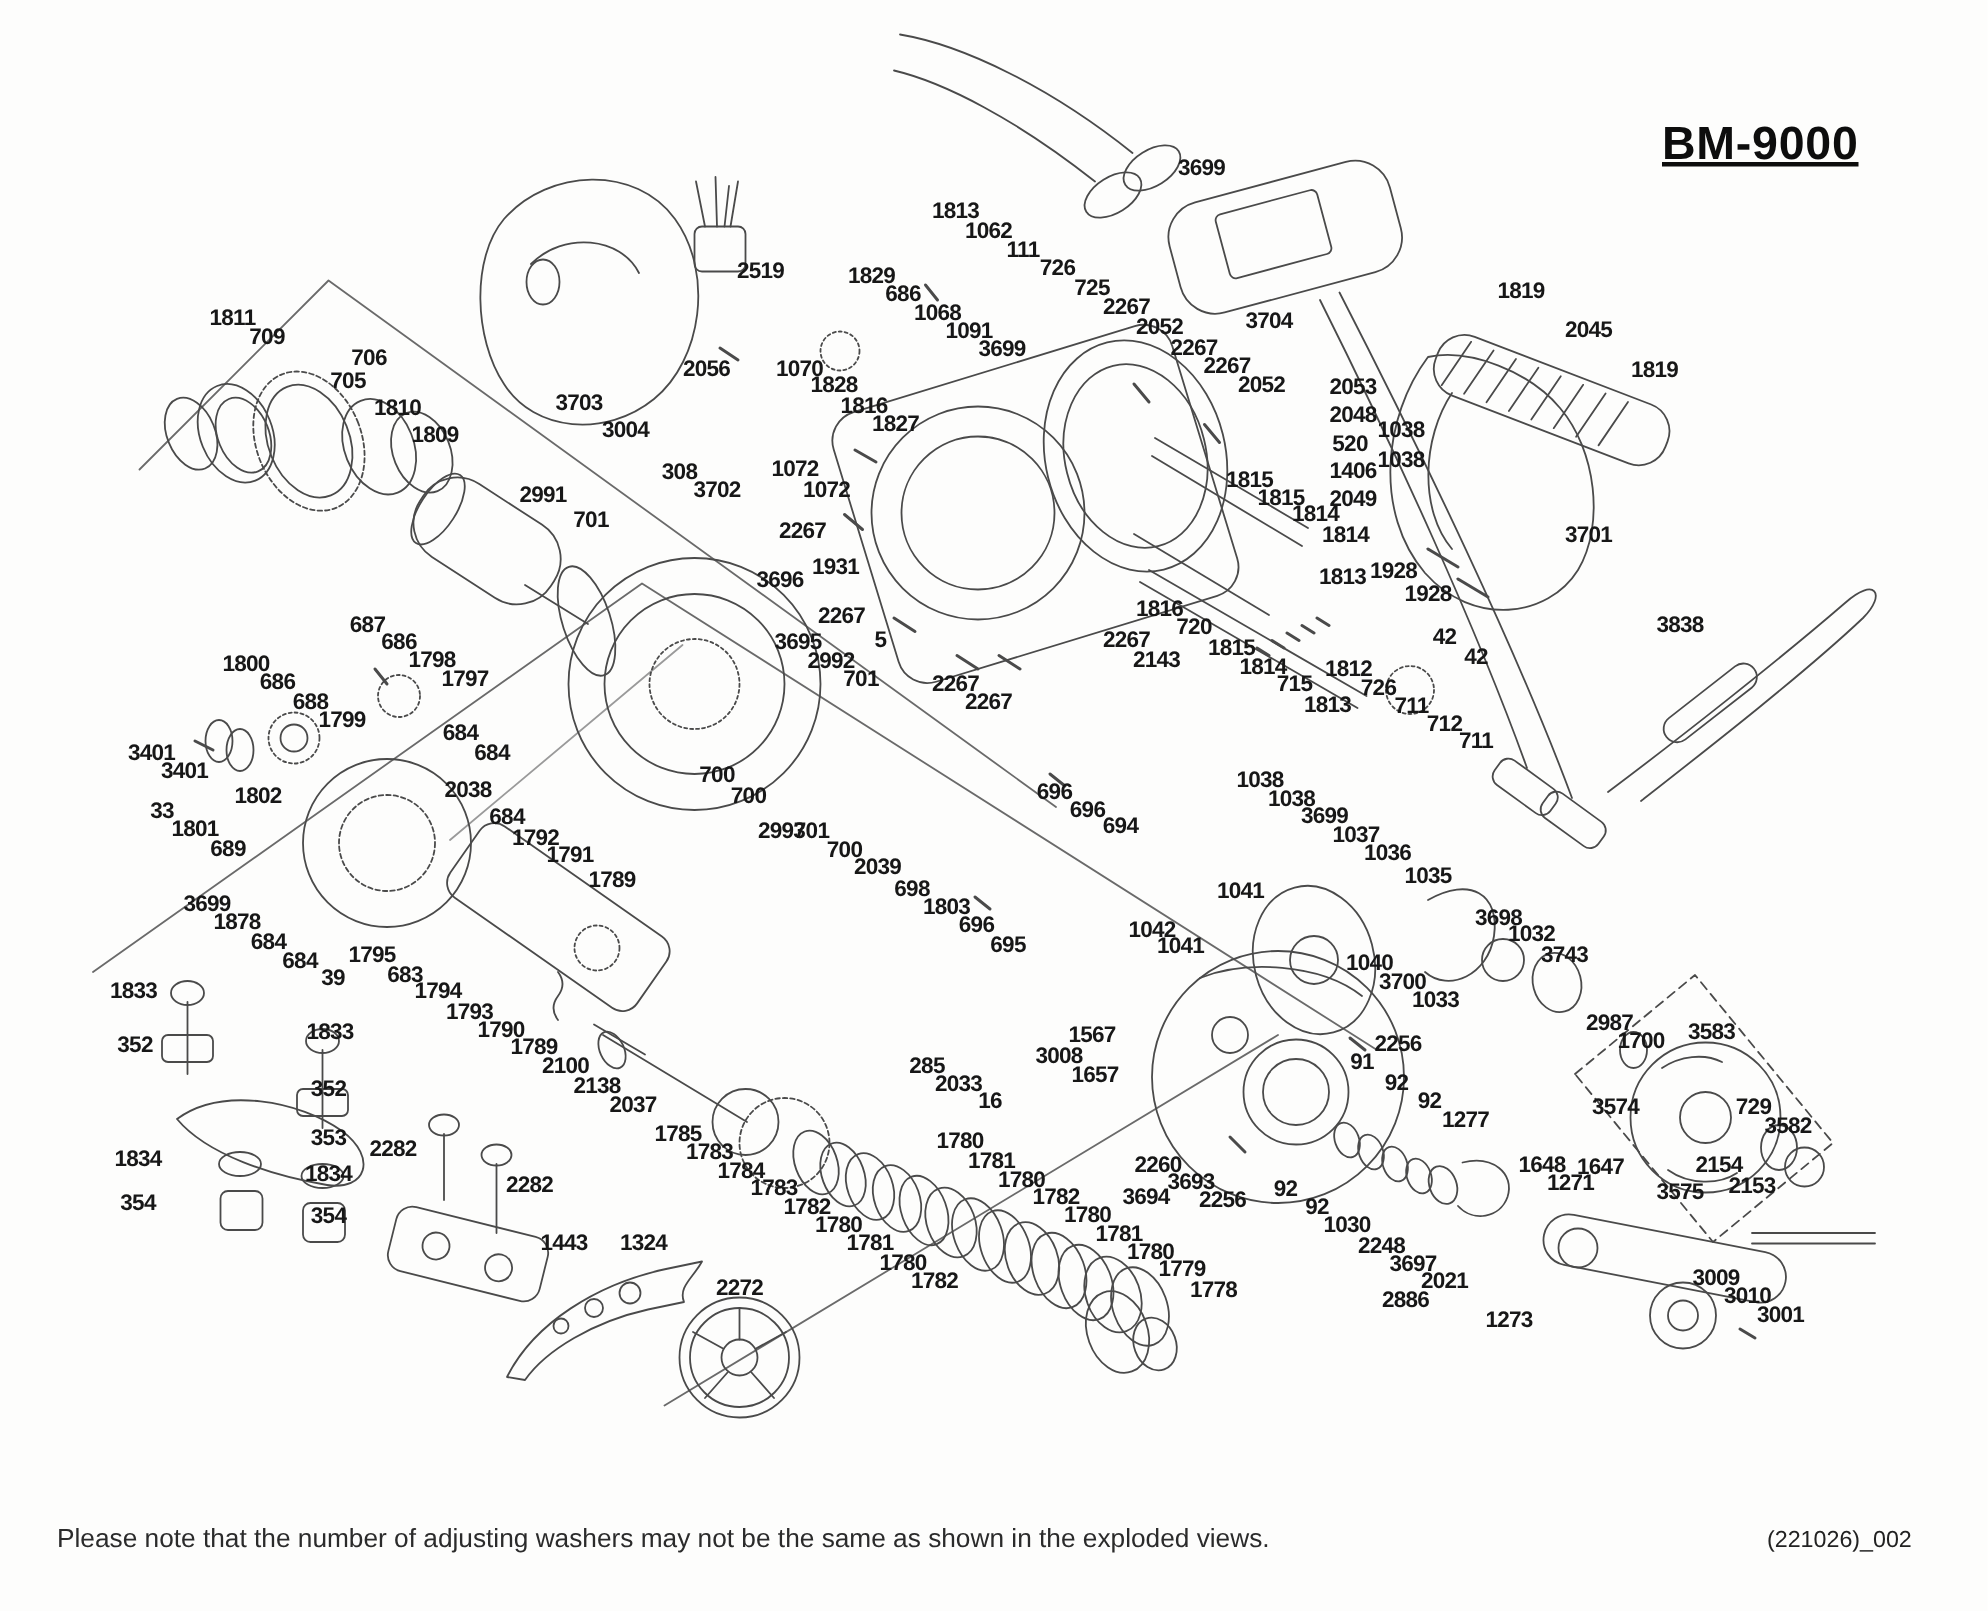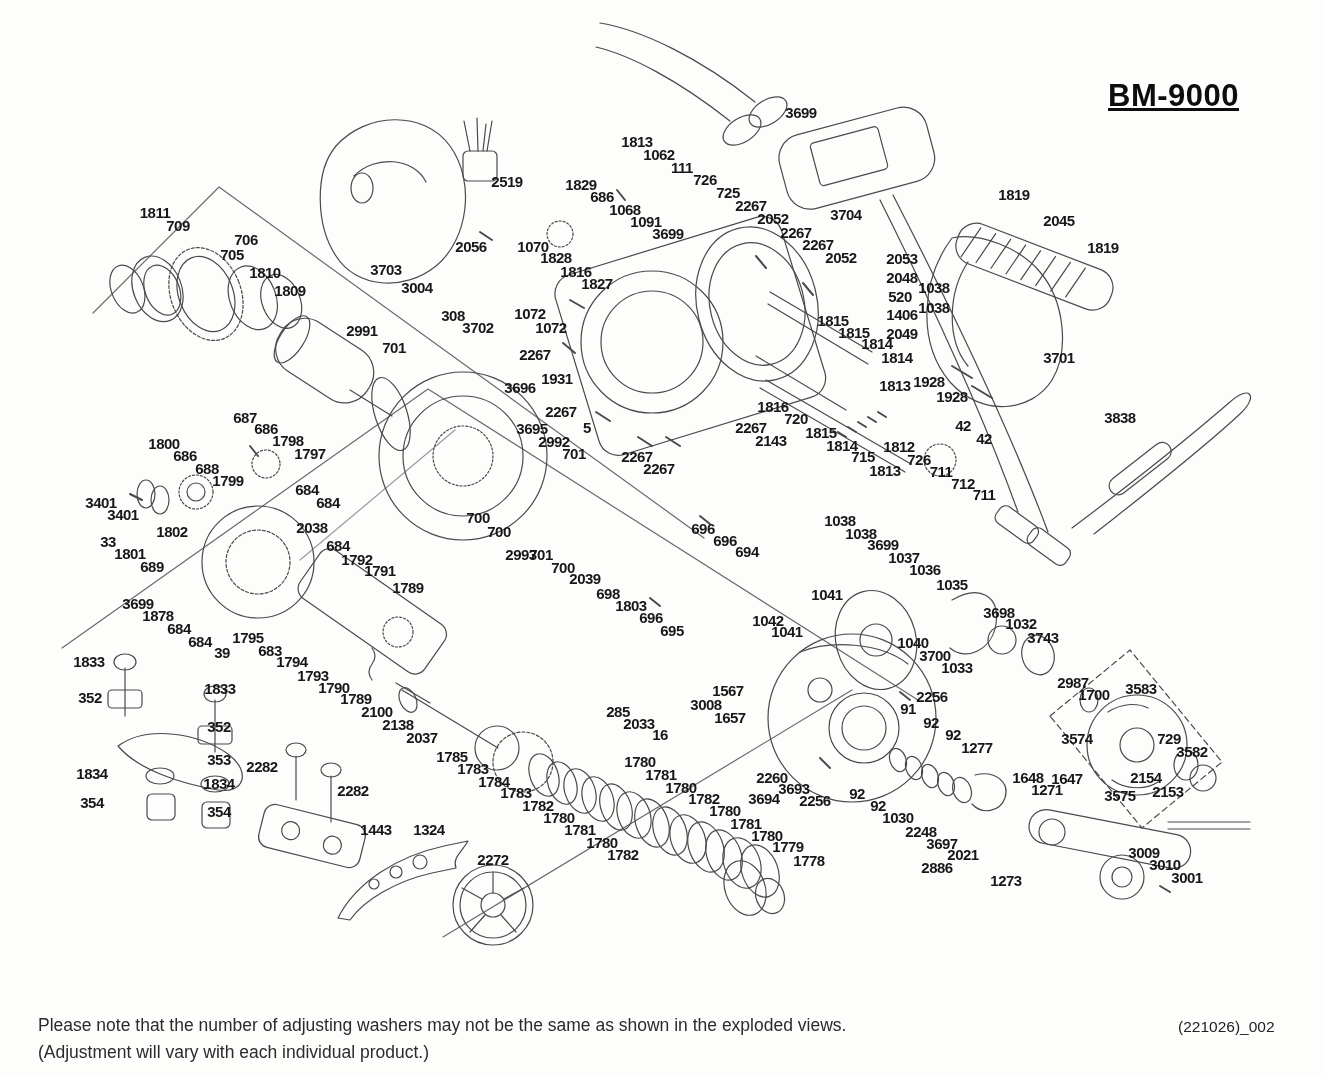--- a/index.html
+++ b/index.html
@@ -475,17 +475,16 @@
       <div class="part-label" style="left: 1120px; top: 795px;">3575</div>
       <div class="part-label" style="left: 1144px; top: 852px;">3009</div>
       <div class="part-label" style="left: 1165px; top: 864px;">3010</div>
       <div class="part-label" style="left: 1187px; top: 877px;">3001</div>
     </div>
 
   <div class="page-title">BM-9000</div>
 
   <div class="footer">
     <div>Please note that the number of adjusting washers may not be the same as shown in the exploded views.</div>
-    <div>(Adjustment will vary with each individual product.)</div>
   </div>
 
   <div class="doc-number">(221026)_002</div>
 </div>
 
 </body></html>

